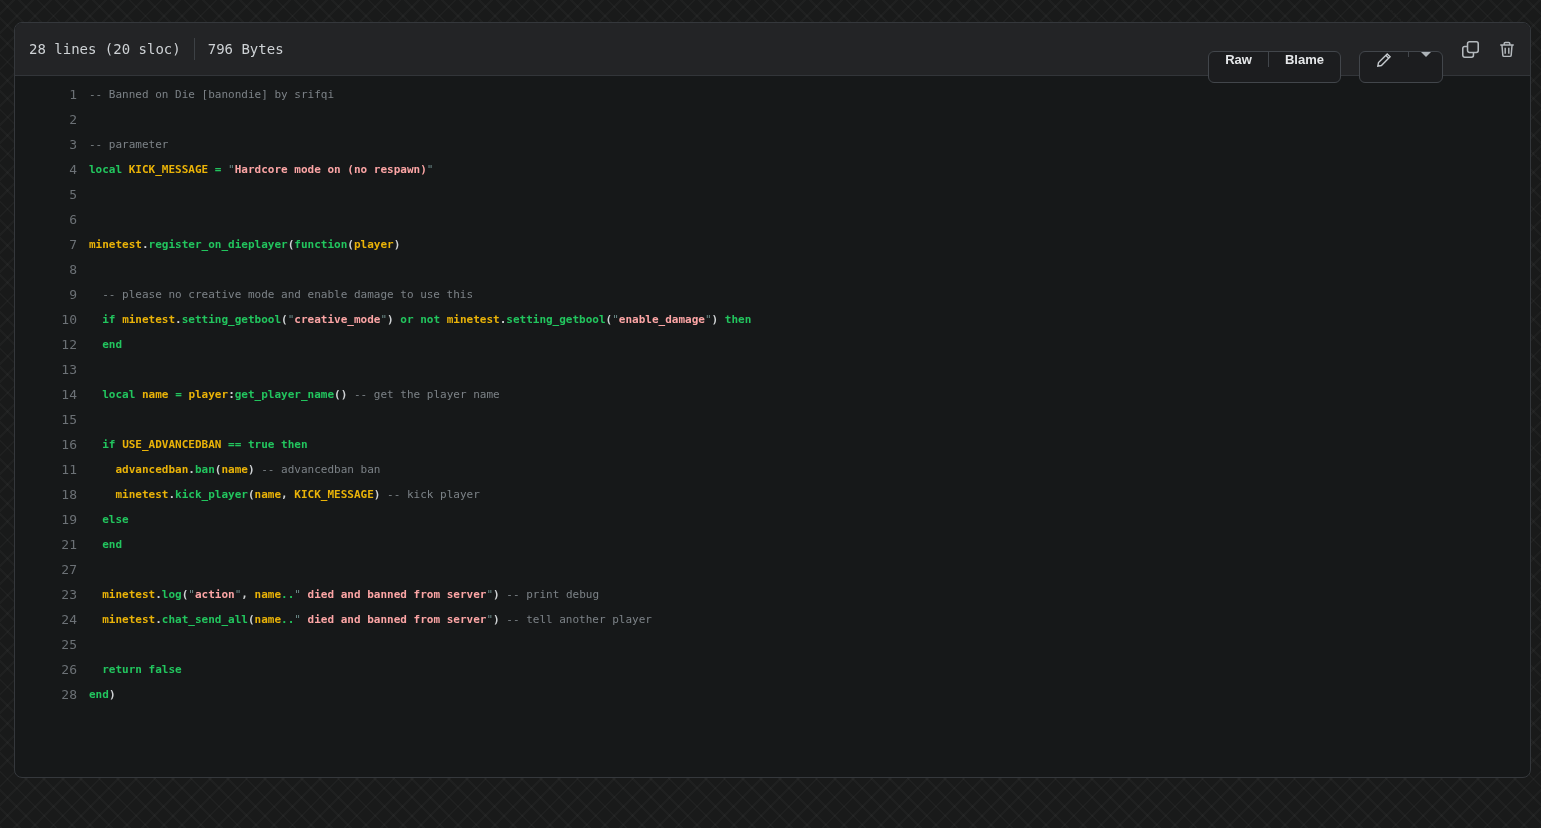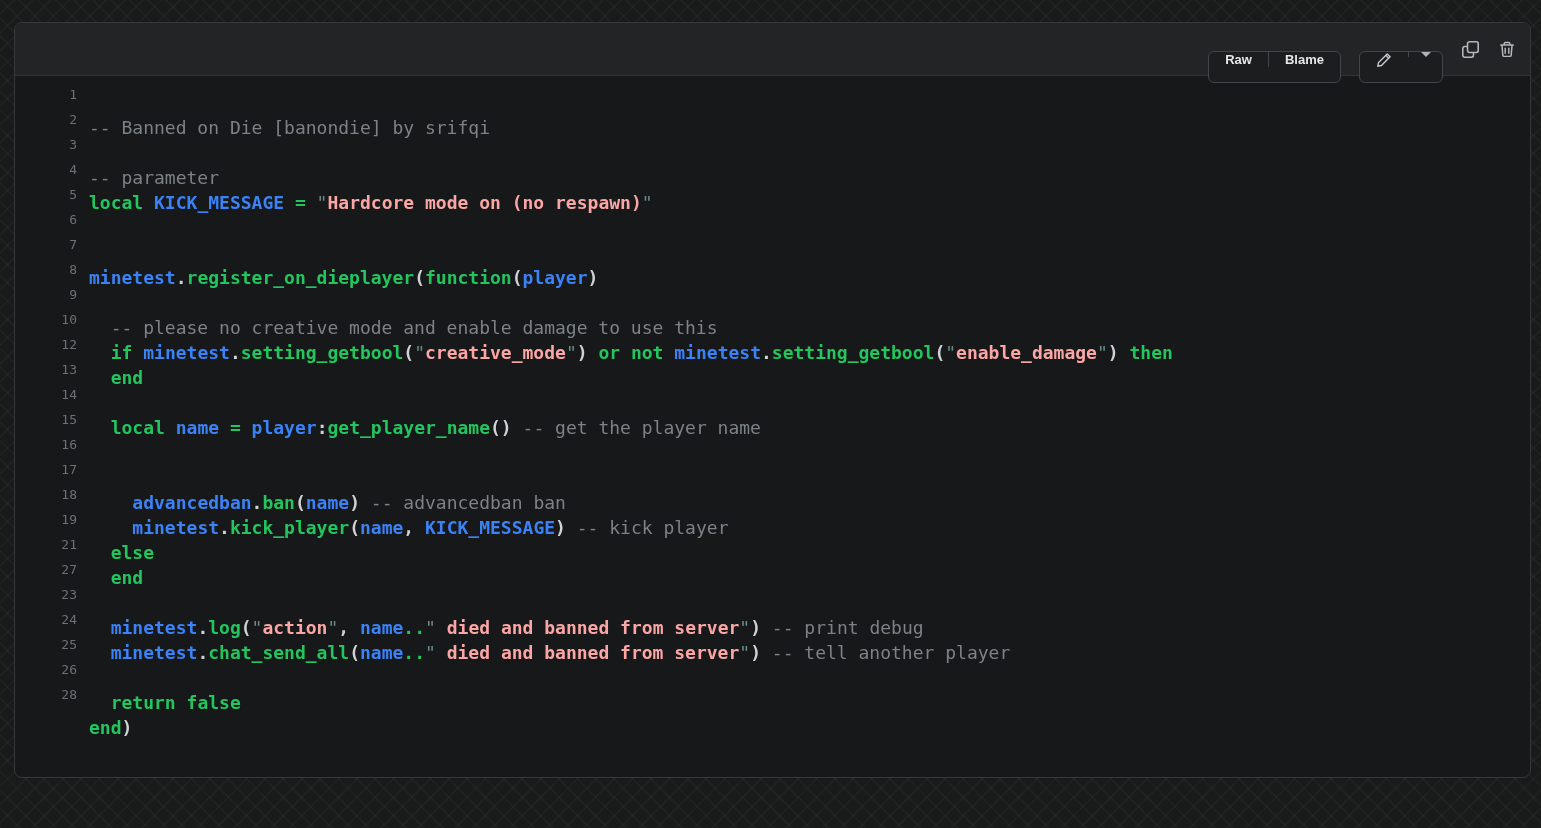--- a/index.html
+++ b/index.html
@@ -45,33 +45,38 @@
     width:0; height:0; border-left:5px solid transparent; border-right:5px solid transparent;
     border-top:5px solid #adb3b8;
   }
   .tool-icon { color:#b4b9bd; cursor:pointer; display:flex; align-items:center; }
   .code-area { padding-top:6px; font-family:"DejaVu Sans Mono", monospace; }
   .code-line { display:flex; height:25px; line-height:25px; white-space:pre; }
   .line-num {
     flex:0 0 74px; text-align:right; padding-right:12px;
     font-size:13px; color:#6c7176; cursor:pointer; user-select:none;
   }
-  .line-code { font-size:18px; font-weight:600; color:#d8dadc;margin-top:33px; }
+  .line-code { font-size:11px; font-weight:600; color:#d8dadc; }
   .tok-k { color:#22c55e; }
-  .tok-i { color:#3b82f6; }
+  .tok-i { color:#eab308; }
   .tok-p { color:#cfd2d4; }
   .tok-s { color:#fca5a5; }
   .tok-q { color:#6c8b89; font-weight:400; }
   .tok-c { color:#7c8287; font-weight:400; }
 </style>
 </head>
 <body>
 
 <div class="panel">
   <div class="panel-header">
+    <div class="file-meta">
+      <span>28 lines (20 sloc)</span>
+      <span class="meta-divider"></span>
+      <span>796 Bytes</span>
+    </div>
     <div class="header-actions">
       <div class="btn-group">
         <button class="btn">Raw</button>
         <button class="btn">Blame</button>
       </div>
       <div class="btn-group">
         <div class="icon-seg seg-pencil">
           <span style="display:flex">
             <svg width="16" height="16" viewBox="0 0 16 16" fill="none" stroke="#c4c9cd" stroke-width="1.4">
               <path d="M11.2 1.9 l2.9 2.9 L5.4 13.5 l-3.6 0.7 0.7-3.6 z"></path>
@@ -107,22 +112,22 @@
       <div class="code-line"><span class="line-num">5</span></div>
       <div class="code-line"><span class="line-num">6</span><span class="line-code"></span></div>
       <div class="code-line"><span class="line-num">7</span><span class="line-code"><span class="tok-i">minetest</span><span class="tok-p">.</span><span class="tok-k">register_on_dieplayer</span><span class="tok-p">(</span><span class="tok-k">function</span><span class="tok-p">(</span><span class="tok-i">player</span><span class="tok-p">)</span></span></div>
       <div class="code-line"><span class="line-num">8</span><span class="line-code"></span></div>
       <div class="code-line"><span class="line-num">9</span><span class="line-code"><span class="tok-c">  -- please no creative mode and enable damage to use this</span></span></div>
       <div class="code-line"><span class="line-num">10</span><span class="line-code"><span class="tok-p">  </span><span class="tok-k">if </span><span class="tok-i">minetest</span><span class="tok-p">.</span><span class="tok-k">setting_getbool</span><span class="tok-p">(</span><span class="tok-q">"</span><span class="tok-s">creative_mode</span><span class="tok-q">"</span><span class="tok-p">) </span><span class="tok-k">or not </span><span class="tok-i">minetest</span><span class="tok-p">.</span><span class="tok-k">setting_getbool</span><span class="tok-p">(</span><span class="tok-q">"</span><span class="tok-s">enable_damage</span><span class="tok-q">"</span><span class="tok-p">) </span><span class="tok-k">then</span></span></div>
       <div class="code-line"><span class="line-num">12</span><span class="line-code"><span class="tok-p">  </span><span class="tok-k">end</span></span></div>
       <div class="code-line"><span class="line-num">13</span><span class="line-code"></span></div>
       <div class="code-line"><span class="line-num">14</span><span class="line-code"><span class="tok-p">  </span><span class="tok-k">local </span><span class="tok-i">name </span><span class="tok-k">= </span><span class="tok-i">player</span><span class="tok-p">:</span><span class="tok-k">get_player_name</span><span class="tok-p">() </span><span class="tok-c">-- get the player name</span></span></div>
       <div class="code-line"><span class="line-num">15</span><span class="line-code"></span></div>
-      <div class="code-line"><span class="line-num">16</span></div>
-      <div class="code-line"><span class="line-num">17</span><span class="line-code"><span class="tok-p">    </span><span class="tok-i">advancedban</span><span class="tok-p">.</span><span class="tok-k">ban</span><span class="tok-p">(</span><span class="tok-i">name</span><span class="tok-p">) </span><span class="tok-c">-- advancedban ban</span></span></div>
+      <div class="code-line"><span class="line-num">16</span><span class="line-code"><span class="tok-p">  </span><span class="tok-k">if </span><span class="tok-i">USE_ADVANCEDBAN </span><span class="tok-k">== true then</span></span></div>
+      <div class="code-line"><span class="line-num">11</span><span class="line-code"><span class="tok-p">    </span><span class="tok-i">advancedban</span><span class="tok-p">.</span><span class="tok-k">ban</span><span class="tok-p">(</span><span class="tok-i">name</span><span class="tok-p">) </span><span class="tok-c">-- advancedban ban</span></span></div>
       <div class="code-line"><span class="line-num">18</span><span class="line-code"><span class="tok-p">    </span><span class="tok-i">minetest</span><span class="tok-p">.</span><span class="tok-k">kick_player</span><span class="tok-p">(</span><span class="tok-i">name</span><span class="tok-p">, </span><span class="tok-i">KICK_MESSAGE</span><span class="tok-p">) </span><span class="tok-c">-- kick player</span></span></div>
       <div class="code-line"><span class="line-num">19</span><span class="line-code"><span class="tok-p">  </span><span class="tok-k">else</span></span></div>
       <div class="code-line"><span class="line-num">21</span><span class="line-code"><span class="tok-p">  </span><span class="tok-k">end</span></span></div>
       <div class="code-line"><span class="line-num">27</span><span class="line-code"></span></div>
       <div class="code-line"><span class="line-num">23</span><span class="line-code"><span class="tok-p">  </span><span class="tok-i">minetest</span><span class="tok-p">.</span><span class="tok-k">log</span><span class="tok-p">(</span><span class="tok-q">"</span><span class="tok-s">action</span><span class="tok-q">"</span><span class="tok-p">, </span><span class="tok-i">name</span><span class="tok-k">..</span><span class="tok-q">"</span><span class="tok-s"> died and banned from server</span><span class="tok-q">"</span><span class="tok-p">) </span><span class="tok-c">-- print debug</span></span></div>
       <div class="code-line"><span class="line-num">24</span><span class="line-code"><span class="tok-p">  </span><span class="tok-i">minetest</span><span class="tok-p">.</span><span class="tok-k">chat_send_all</span><span class="tok-p">(</span><span class="tok-i">name</span><span class="tok-k">..</span><span class="tok-q">"</span><span class="tok-s"> died and banned from server</span><span class="tok-q">"</span><span class="tok-p">) </span><span class="tok-c">-- tell another player</span></span></div>
       <div class="code-line"><span class="line-num">25</span><span class="line-code"></span></div>
       <div class="code-line"><span class="line-num">26</span><span class="line-code"><span class="tok-p">  </span><span class="tok-k">return false</span></span></div>
       <div class="code-line"><span class="line-num">28</span><span class="line-code"><span class="tok-k">end</span><span class="tok-p">)</span></span></div>
     </div>

